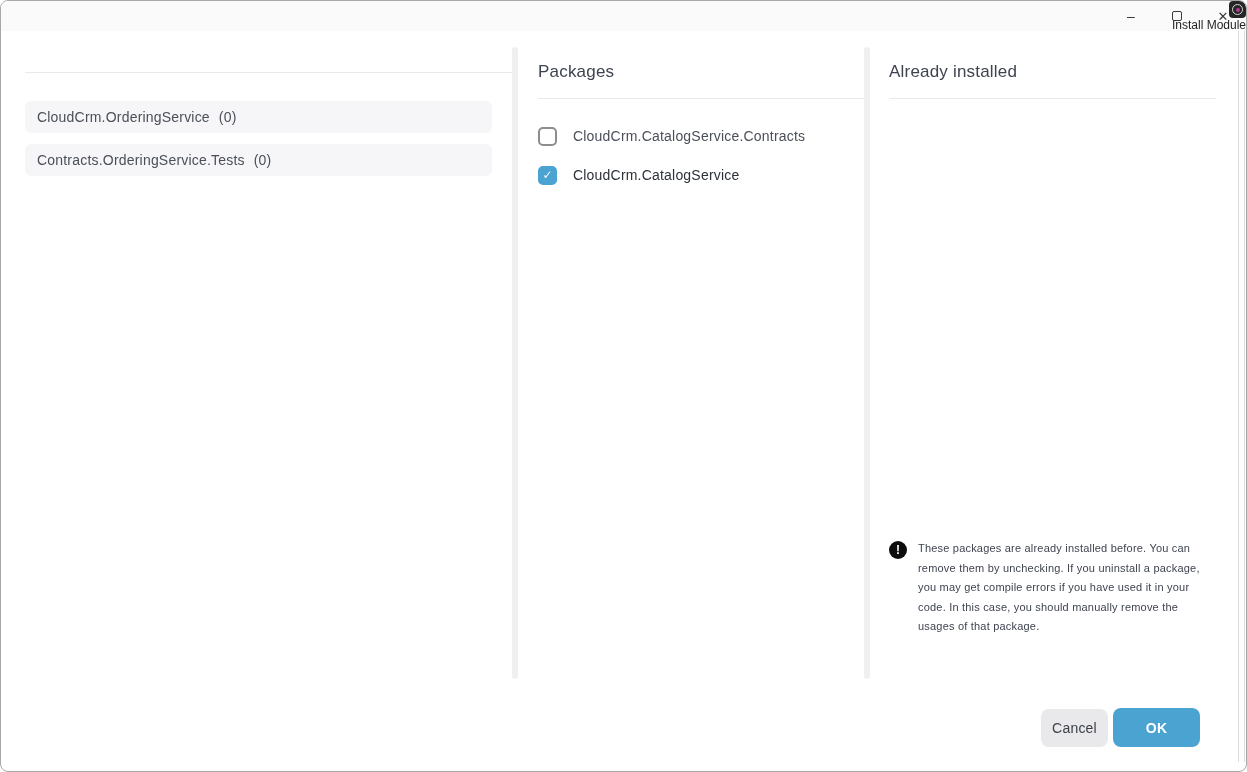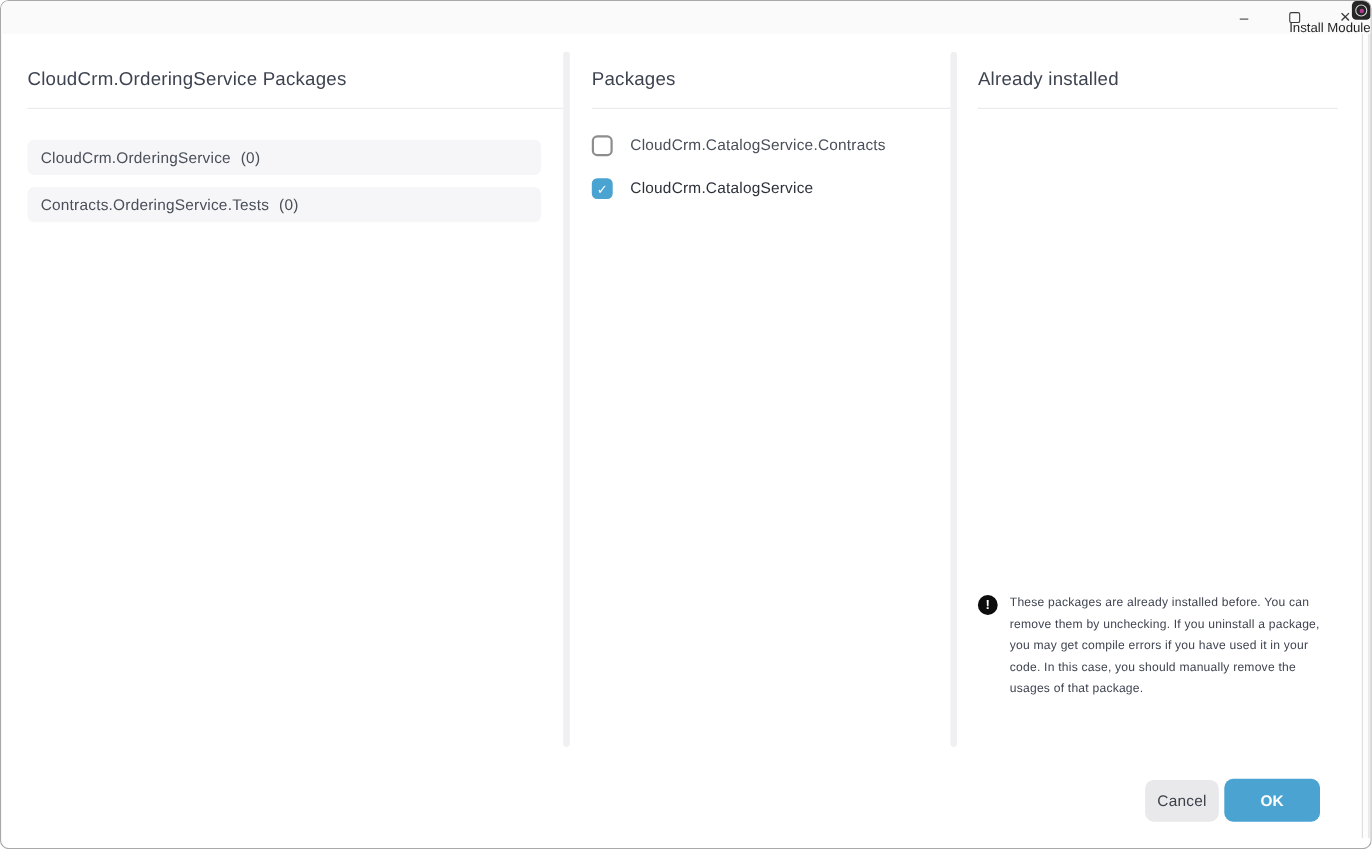--- a/index.html
+++ b/index.html
@@ -59,21 +59,21 @@
   .v-divider {
     position: absolute; top: 46px; width: 6px; height: 632px;
     background: #f0f0f3; border-radius: 3px;
   }
   .v-divider.d1 { left: 511px; }
   .v-divider.d2 { left: 863px; }
 
   
   .panel-mid { position: absolute; left: 537px; top: 58px; width: 326px; }
   .pkg-list { margin-top: 24px; }
-  .pkg-row { display: flex; align-items: flex-start; height: 26px; margin-bottom: 13px; }
+  .pkg-row { display: flex; align-items: center; height: 26px; margin-bottom: 13px; }
   .checkbox {
     width: 19px; height: 19px; border: 2px solid #8d8d8d; border-radius: 5px;
     background: #ffffff; display: flex; align-items: center; justify-content: center;
     flex-shrink: 0; cursor: pointer;
   }
   .checkbox .mark { display: none; color: #ffffff; font-size: 12px; font-weight: bold; line-height: 1; }
   .pkg-row.checked .checkbox { background: #4aa3d0; border-color: #4aa3d0; }
   .pkg-row.checked .checkbox .mark { display: block; }
   .pkg-label { margin-left: 16px; font-size: 14px; color: #4a4f59; letter-spacing: .2px; }
   .pkg-row.checked .pkg-label { color: #2d313a; }
@@ -129,21 +129,20 @@
       <div class="win-btn">
         <span class="max-glyph"></span>
       </div>
       <div class="win-btn">
         <span class="close-glyph">✕</span>
       </div>
     </div>
   </div>
 
   <div class="panel-left">
-    <div class="panel-title">CloudCrm.OrderingService Packages</div>
     <div class="rule"></div>
     <div class="left-list">
       <div class="left-item">
         <span>CloudCrm.OrderingService</span>
         <span class="count">(0)</span>
       </div>
       <div class="left-item">
         <span>Contracts.OrderingService.Tests</span>
         <span class="count">(0)</span>
       </div>

